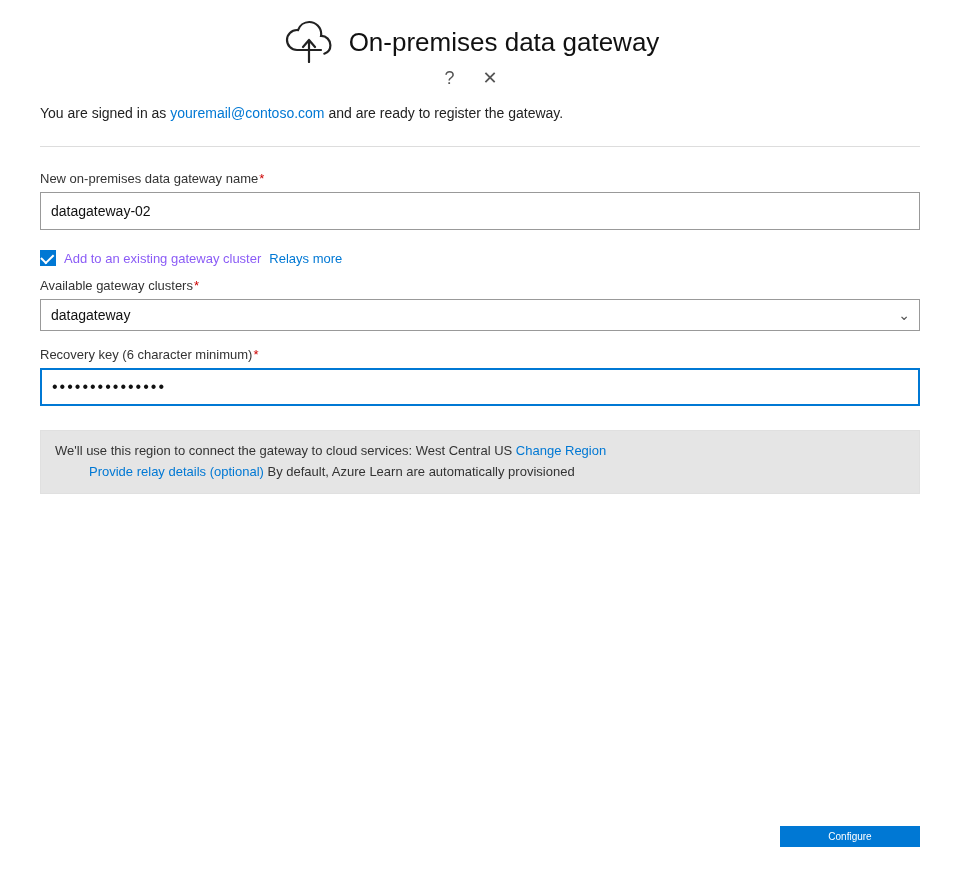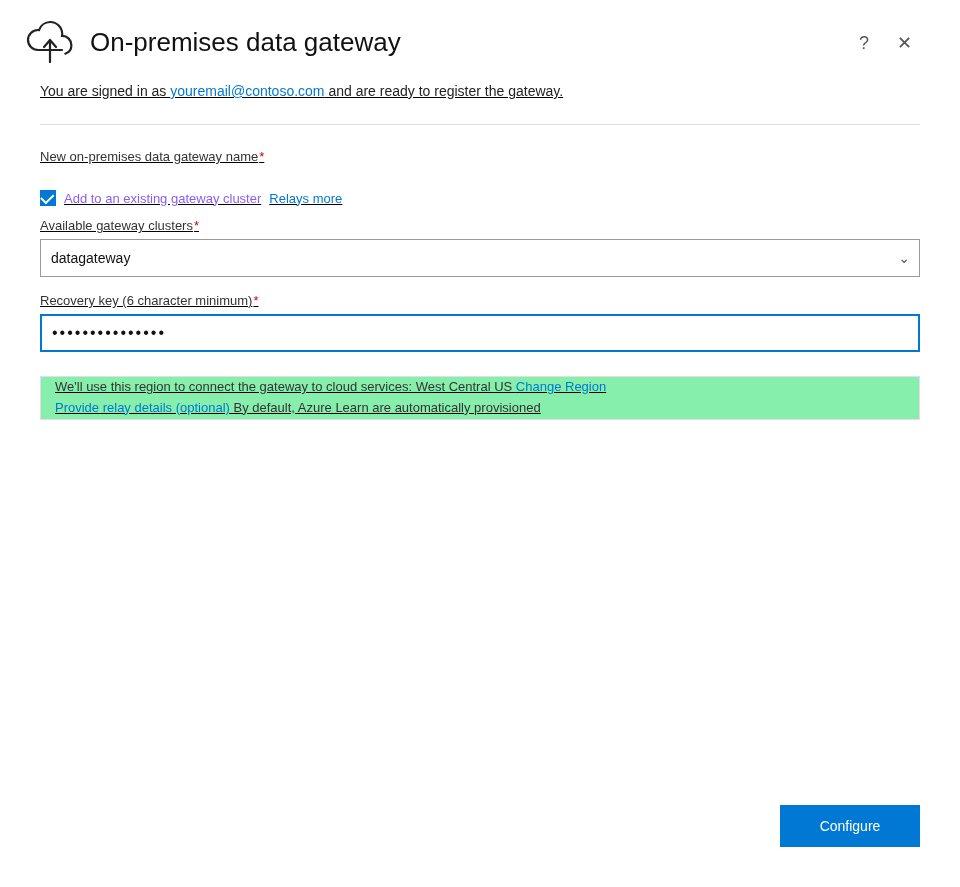--- a/index.html
+++ b/index.html
@@ -17,22 +17,22 @@
       width: 960px;
       min-height: 887px;
       position: relative;
       box-shadow: 0 4px 20px rgba(0,0,0,0.3);
       display: flex;
       flex-direction: column;
     }
     .dialog-header {
       display: flex;
       align-items: center;
-      justify-content: space-between;
       padding: 18px 42px 0 24px;
+      flex-direction: column;
     }
     .dialog-title-area {
       display: flex;
       align-items: center;
       gap: 14px;
     }
     .cloud-icon svg {
       width: 52px;
       height: 45px;
     }
@@ -53,21 +53,20 @@
       font-size: 18px;
       color: #555;
       padding: 2px 6px;
       line-height: 1;
     }
     .dialog-body {
       padding: 14px 40px 24px 40px;
       flex: 1;
       display: flex;
       flex-direction: column;
-      text-decoration: underline;
     }
     .signed-in-text {
       font-size: 14px;
       color: #222;
       margin-bottom: 18px;
       line-height: 1.5;
     }
     .signed-in-text .email {
       color: #0078d4;
     }
@@ -140,21 +139,21 @@
       font-size: 13px;
       text-decoration: none;
       cursor: pointer;
     }
     .select-wrapper {
       position: relative;
       width: 100%;
     }
     .form-select {
       width: 100%;
-      height: 38px;
+      height: 32px;
       border: 1px solid #999;
       padding: 6px 36px 6px 10px;
       font-size: 14px;
       color: #111;
       appearance: none;
       background: #fff;
       cursor: pointer;
       font-family: inherit;
       outline: none;
     }
@@ -166,38 +165,39 @@
       pointer-events: none;
       color: #555;
       font-size: 14px;
     }
     .password-input {
       font-family: 'Segoe UI Symbol', Arial, sans-serif;
       letter-spacing: 2px;
       font-size: 16px;
     }
     .info-box {
-      background: #86efac;
+      background: #e5e5e5;
       border: 1px solid #e0e0e0;
-      padding: 0 14px;
+      padding: 10px 14px;
       margin-top: 8px;
       font-size: 13px;
       color: #333;
       line-height: 1.6;
     }
     .info-box .change-region-link {
       color: #0078d4;
       text-decoration: none;
       cursor: pointer;
     }
     .provide-relay-link {
       color: #0078d4;
       text-decoration: none;
       cursor: pointer;
       font-size: 13px;
+      margin-left: 34px;
     }
     .footer-buttons {
       display: flex;
       justify-content: flex-end;
       gap: 12px;
       padding: 0 40px 40px 40px;
       margin-top: auto;
     }
     .btn-back {
       background: #e0e0e0;
@@ -206,22 +206,22 @@
       font-size: 14px;
       padding: 10px 32px;
       cursor: pointer;
       font-family: inherit;
       min-width: 140px;
     }
     .btn-configure {
       background: #0078d4;
       border: 1px solid #0078d4;
       color: #fff;
-      font-size: 14px;
-      padding: 12px 36px;
+      font-size: 10px;
+      padding: 4px 36px;
       cursor: pointer;
       font-family: inherit;
       min-width: 140px;
       font-weight: 500;
     }
   </style>
 </head>
 <body>
 
 <div class="dialog">
@@ -246,20 +246,21 @@
       <span>You are signed in as </span><span class="email">youremail@contoso.com</span><span> and are ready to register the gateway.</span>
     </p>
 
     <hr class="divider">
 
     <div class="form-group">
       <div class="form-label">
         <span>New on-premises data gateway name</span>
           <span class="required-star">*</span>
       </div>
+      <input class="form-input" type="text" value="datagateway-02" style="">
     </div>
 
     <div class="checkbox-row">
       <div class="checkbox-custom"></div>
       <span class="checkbox-label">Add to an existing gateway cluster</span>
       <a class="learn-more-link">Relays more</a>
     </div>
 
     <div class="form-group">
       <div class="form-label">

